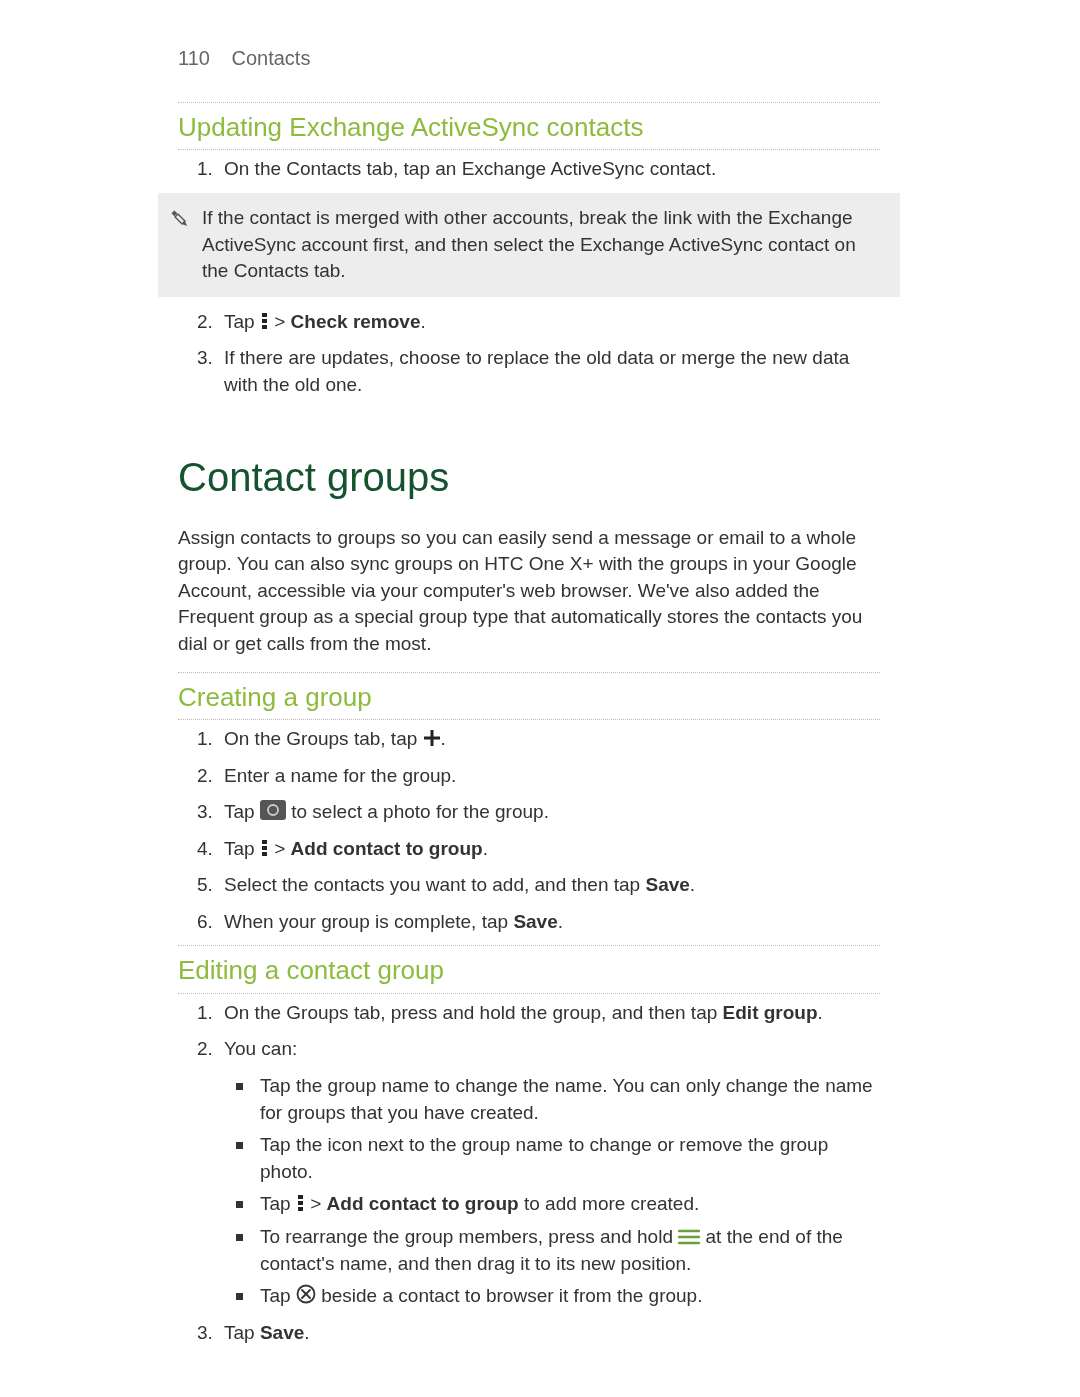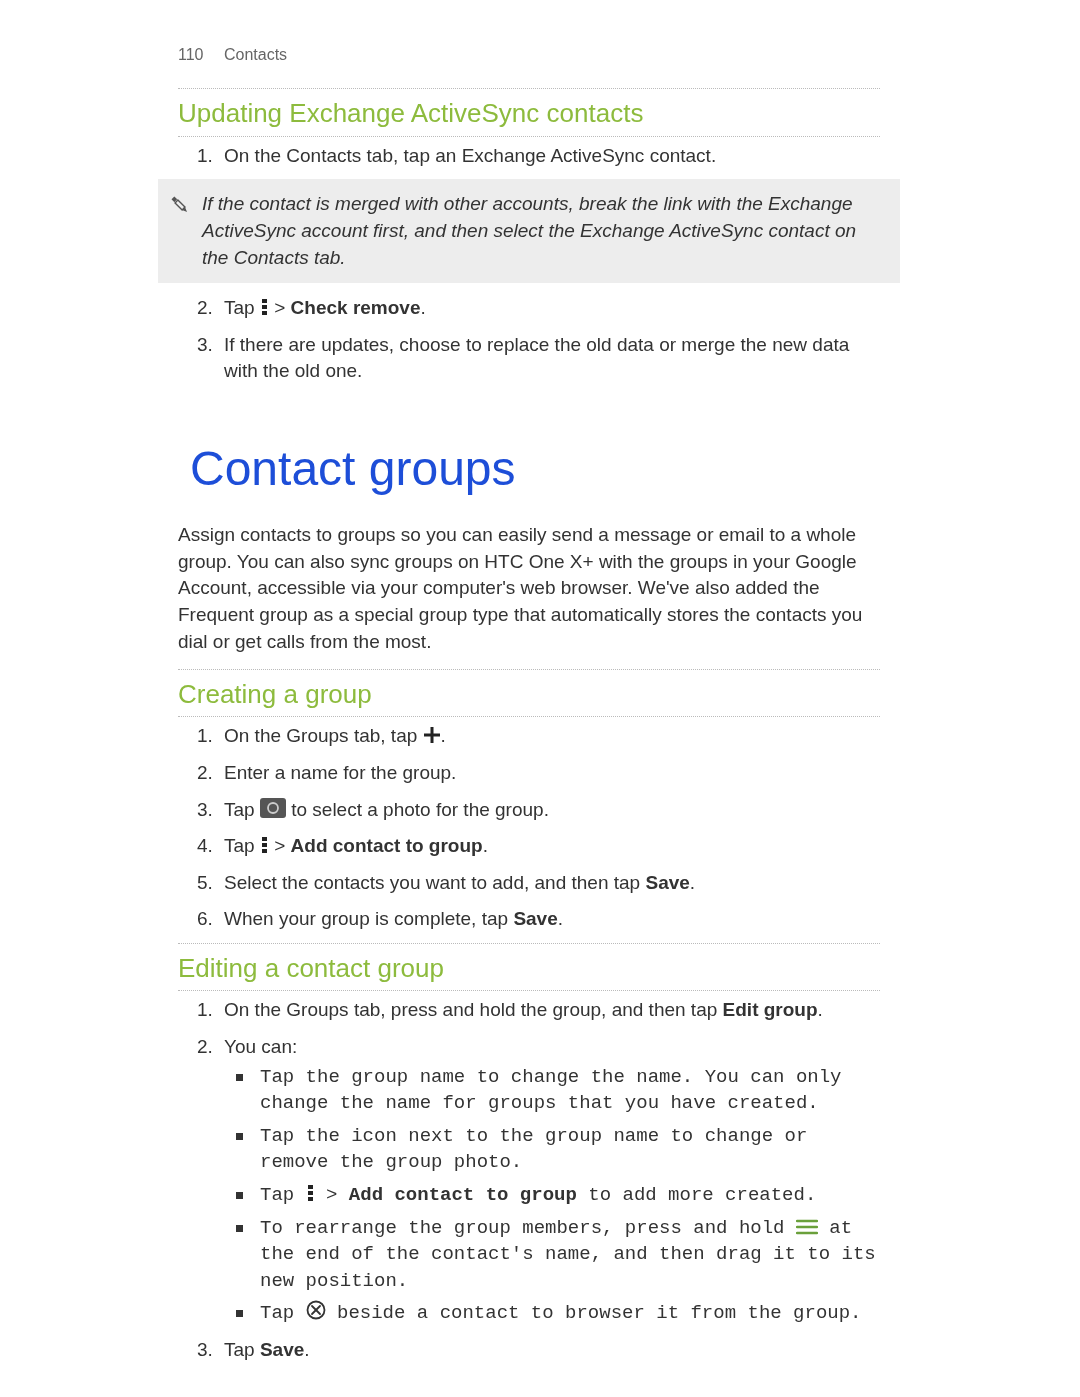--- a/index.html
+++ b/index.html
@@ -12,42 +12,42 @@
     color: #333;
     background: #fff;
   }
   .page {
     width: 1080px;
     min-height: 1397px;
     padding: 44px 200px 60px 178px;
     position: relative;
   }
   .hdr {
-    font-size: 16px;
+    font-size: 20px;
     color: #666;
-    margin-bottom: 22px;
+    margin-bottom: 30px;
   }
   .hdr-num { display: inline-block; }
   .hdr-sec { margin-left: 16px; }
   .hline {
     border: none;
     border-top: 1.5px dotted #bbb;
     margin: 0;
   }
   .subhead {
     color: #8dbb3d;
     font-size: 26px;
     font-weight: 400;
     margin: 6px 0 4px 0;
   }
   .bigh1 {
-    color: #1d4ed8;
-    font-size: 48px;
+    color: #14532d;
+    font-size: 40px;
     font-weight: 400;
-    margin: 50px 0 20px 12px;
+    margin: 50px 0 20px 0;
   }
   .intro { margin: 0 0 14px 0; }
   ol.steps {
     margin: 6px 0 0 0;
     padding-left: 40px;
   }
   ol.steps > li {
     padding-left: 6px;
     margin-bottom: 10px;
   }
@@ -61,40 +61,39 @@
     margin: 10px 0 12px -20px;
     width: calc(100% + 40px);
     align-items: flex-start;
   }
   .tip-icon {
     flex: 0 0 44px;
     display: flex;
     justify-content: center;
     padding-top: 2px;
   }
-  .tip-body { flex: 1; font-style: italic; }
+  .tip-body { flex: 1; }
   .bold { font-weight: 600; }
   .icon-threedots,
   .icon-plus,
   .icon-camera,
   .icon-lines,
   .icon-circle-x {
     display: inline-block;
     vertical-align: -2px;
   }
   .icon-threedots svg,
   .icon-plus svg,
   .icon-camera svg,
   .icon-lines svg,
   .icon-circle-x svg { display: block; }
   ul.bullets {
     list-style: none;
     padding-left: 26px;
-    margin: 3px 0 0 0;
-    font-family: Liberation Mono, monospace;
+    margin: 10px 0 0 0;
   }
   ul.bullets > li {
     position: relative;
     padding-left: 10px;
     margin-bottom: 6px;
   }
   ul.bullets > li::before {
     content: "";
     position: absolute;
     left: -14px;

